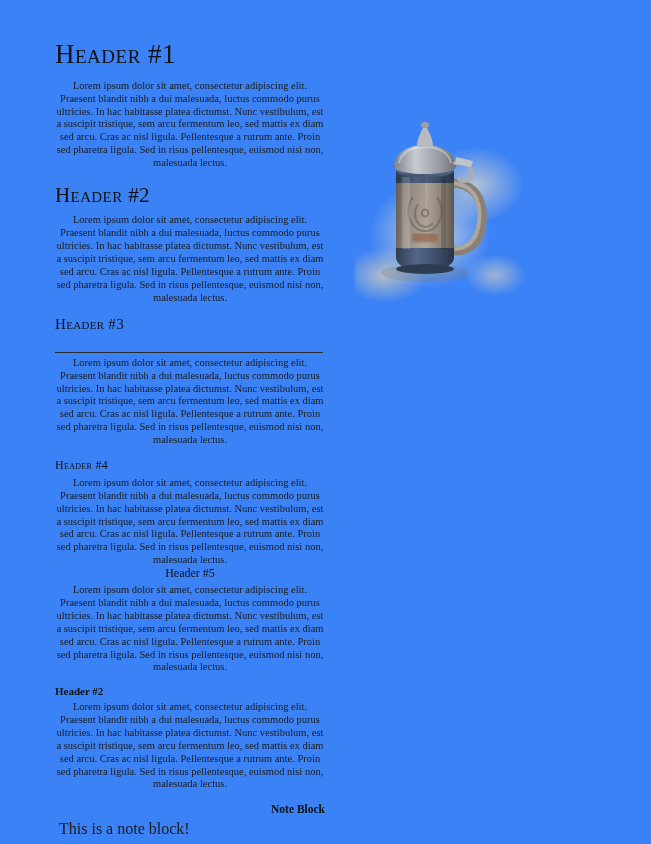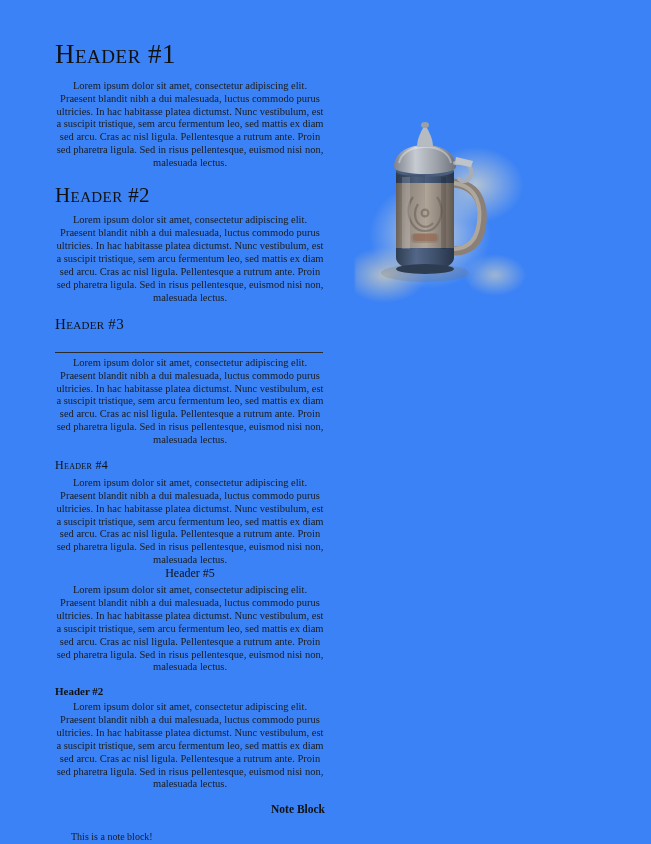--- a/index.html
+++ b/index.html
@@ -92,23 +92,23 @@
     font-family: Liberation Serif, serif;
   }
   .note-title {
     font-size: 11.5px;
     font-weight: bold;
     margin: 12px 0 2px 0;
     color: #111;
     text-align: right;
   }
   .note-text {
-    font-size: 10px;
+    font-size: 16px;
     line-height: 1.25;
-    margin: 16px;
+    margin: 4px;
     color: #1b1b1b;
   }
   .desc-title {
     font-size: 13px;
     font-weight: bold;
     margin: 12px 0 3px 0;
     color: #111;
   }
   
   .illustration {

